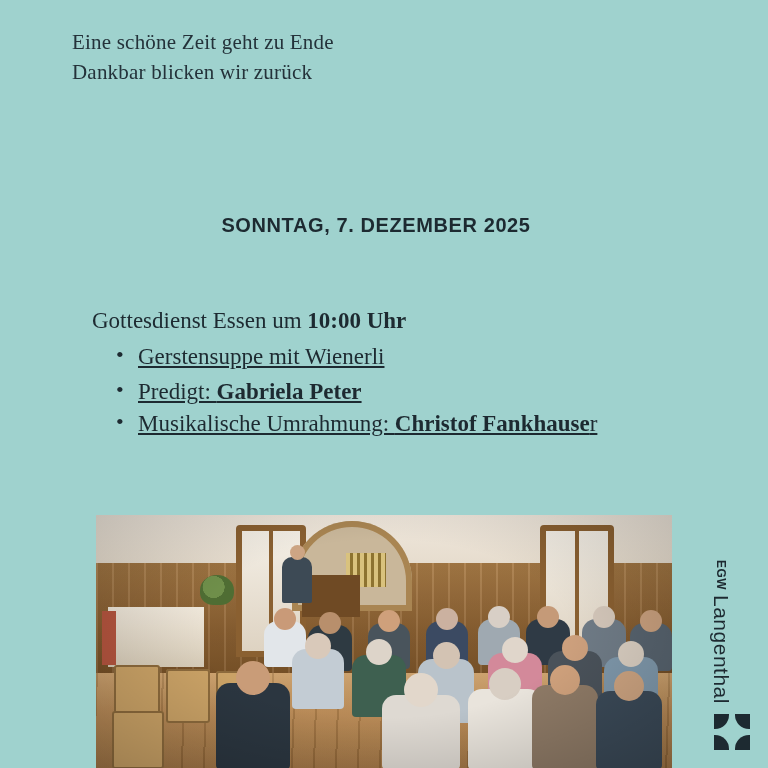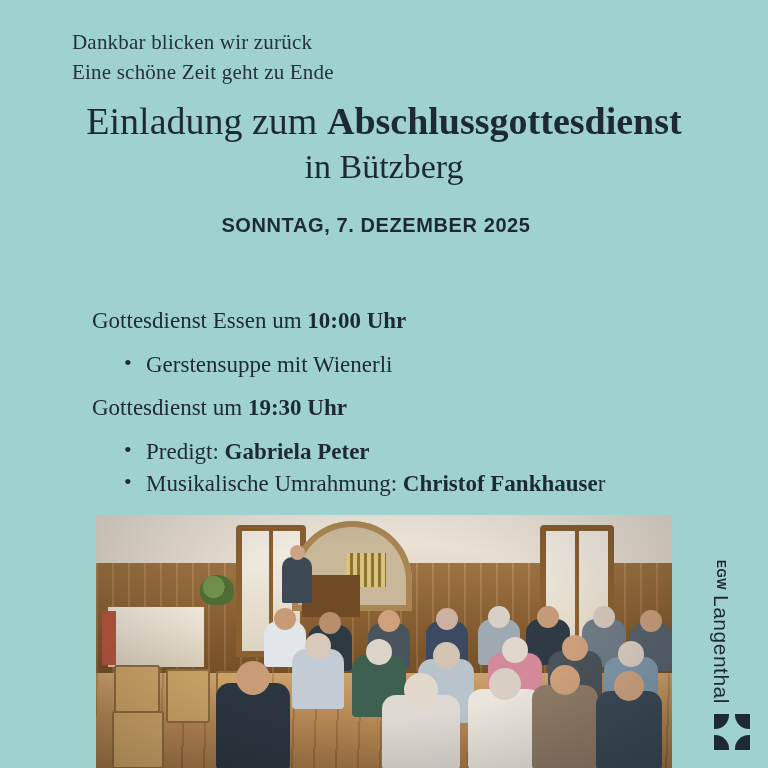--- a/index.html
+++ b/index.html
@@ -86,22 +86,23 @@
     color: #1d2a31;
   }
   .programme .row {
     white-space: nowrap;
   }
   .programme b {
     font-weight: 700;
   }
   .programme ul {
     list-style: none;
-    margin: 12px;
+    margin: 4px;
     padding: 0 0 0 10px;
+    text-decoration: underline;
   }
   .programme li {
     position: relative;
     padding-left: 32px;
     white-space: nowrap;
   }
   .programme li::before {
     content: "\2022";
     position: absolute;
     left: 10px;
@@ -314,41 +315,36 @@
   .logo .mark .q.tr { right: 0; top: 0; border-radius: 0 0 0 14px; }
   .logo .mark .q.bl { left: 0; bottom: 0; border-radius: 0 14px 0 0; }
   .logo .mark .q.br { right: 0; bottom: 0; border-radius: 14px 0 0 0; }
 </style>
 </head>
 <body>
 
 <div class="poster">
 
   <div class="kicker">
+    <div>Eine schöne Zeit geht zu Ende</div>
     <div>Dankbar blicken wir zurück</div>
-    <div>Eine schöne Zeit geht zu Ende</div>
   </div>
 
-  <div class="headline">
-    <div class="line1"><span>Einladung zum </span><span class="strong">Abschlussgottesdienst</span></div>
-    <div class="line2">in Bützberg</div>
-  </div>
 
   <div class="when">
     <div>SONNTAG, 7. DEZEMBER 2025</div>
   </div>
 
   <div class="programme">
 
     <div class="row"><span>Gottesdienst Essen um </span><b>10:00 Uhr</b></div>
     <ul>
       <li><span>Gerstensuppe mit Wienerli</span></li>
     </ul>
 
-    <div class="row"><span>Gottesdienst um </span><b>19:30 Uhr</b></div>
     <ul>
       <li><span>Predigt: </span><b>Gabriela Peter</b></li>
       <li><span>Musikalische Umrahmung: </span><b>Christof Fankhause</b><span>r</span></li>
     </ul>
   </div>
 
   <div class="photo">
     <div class="scene">
       <div class="wall-top"></div>
       <div class="panel"></div>

